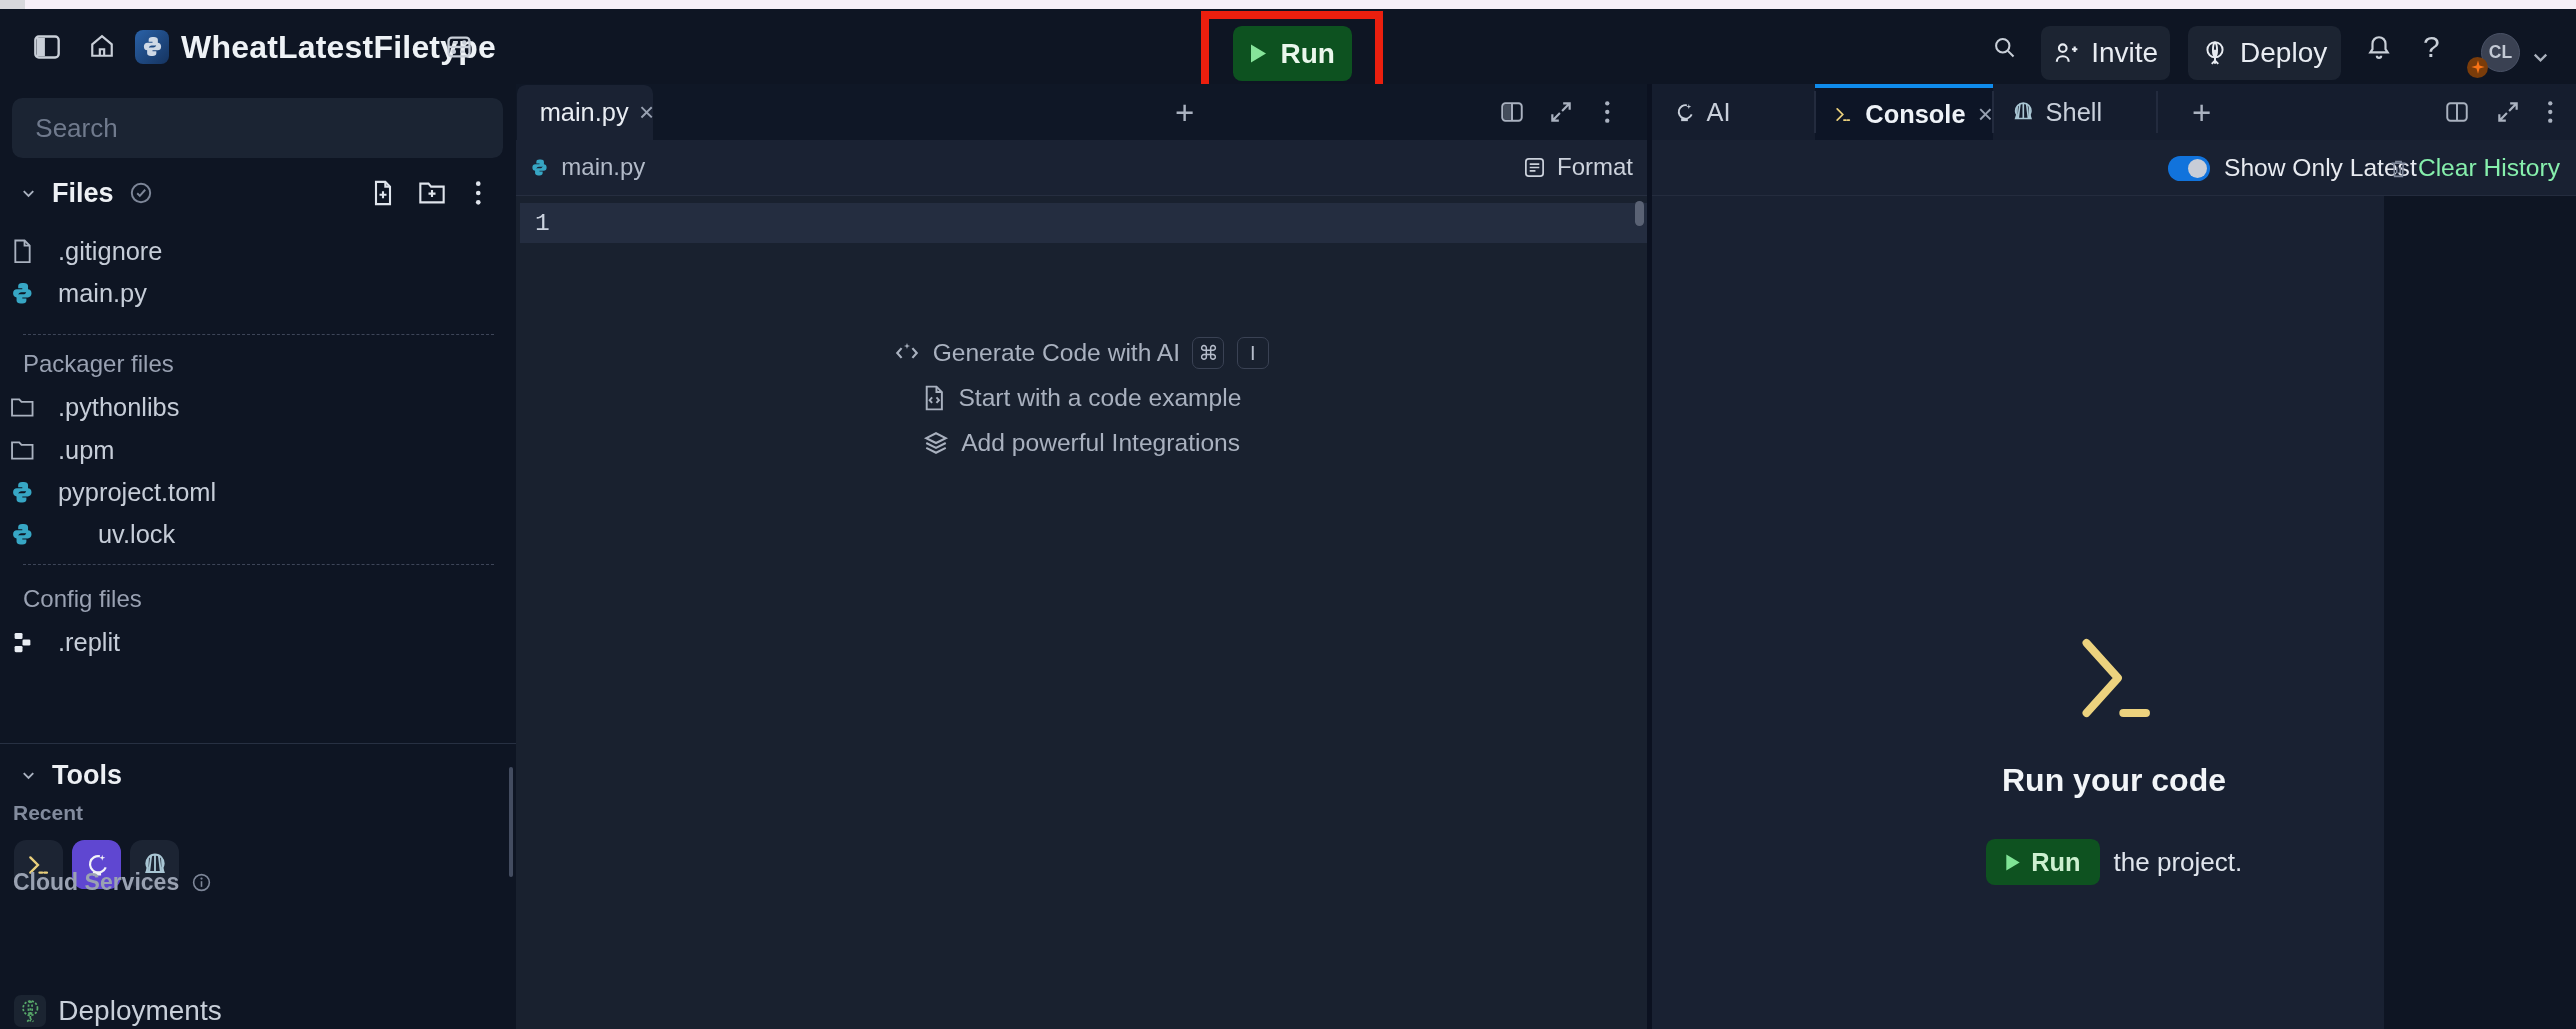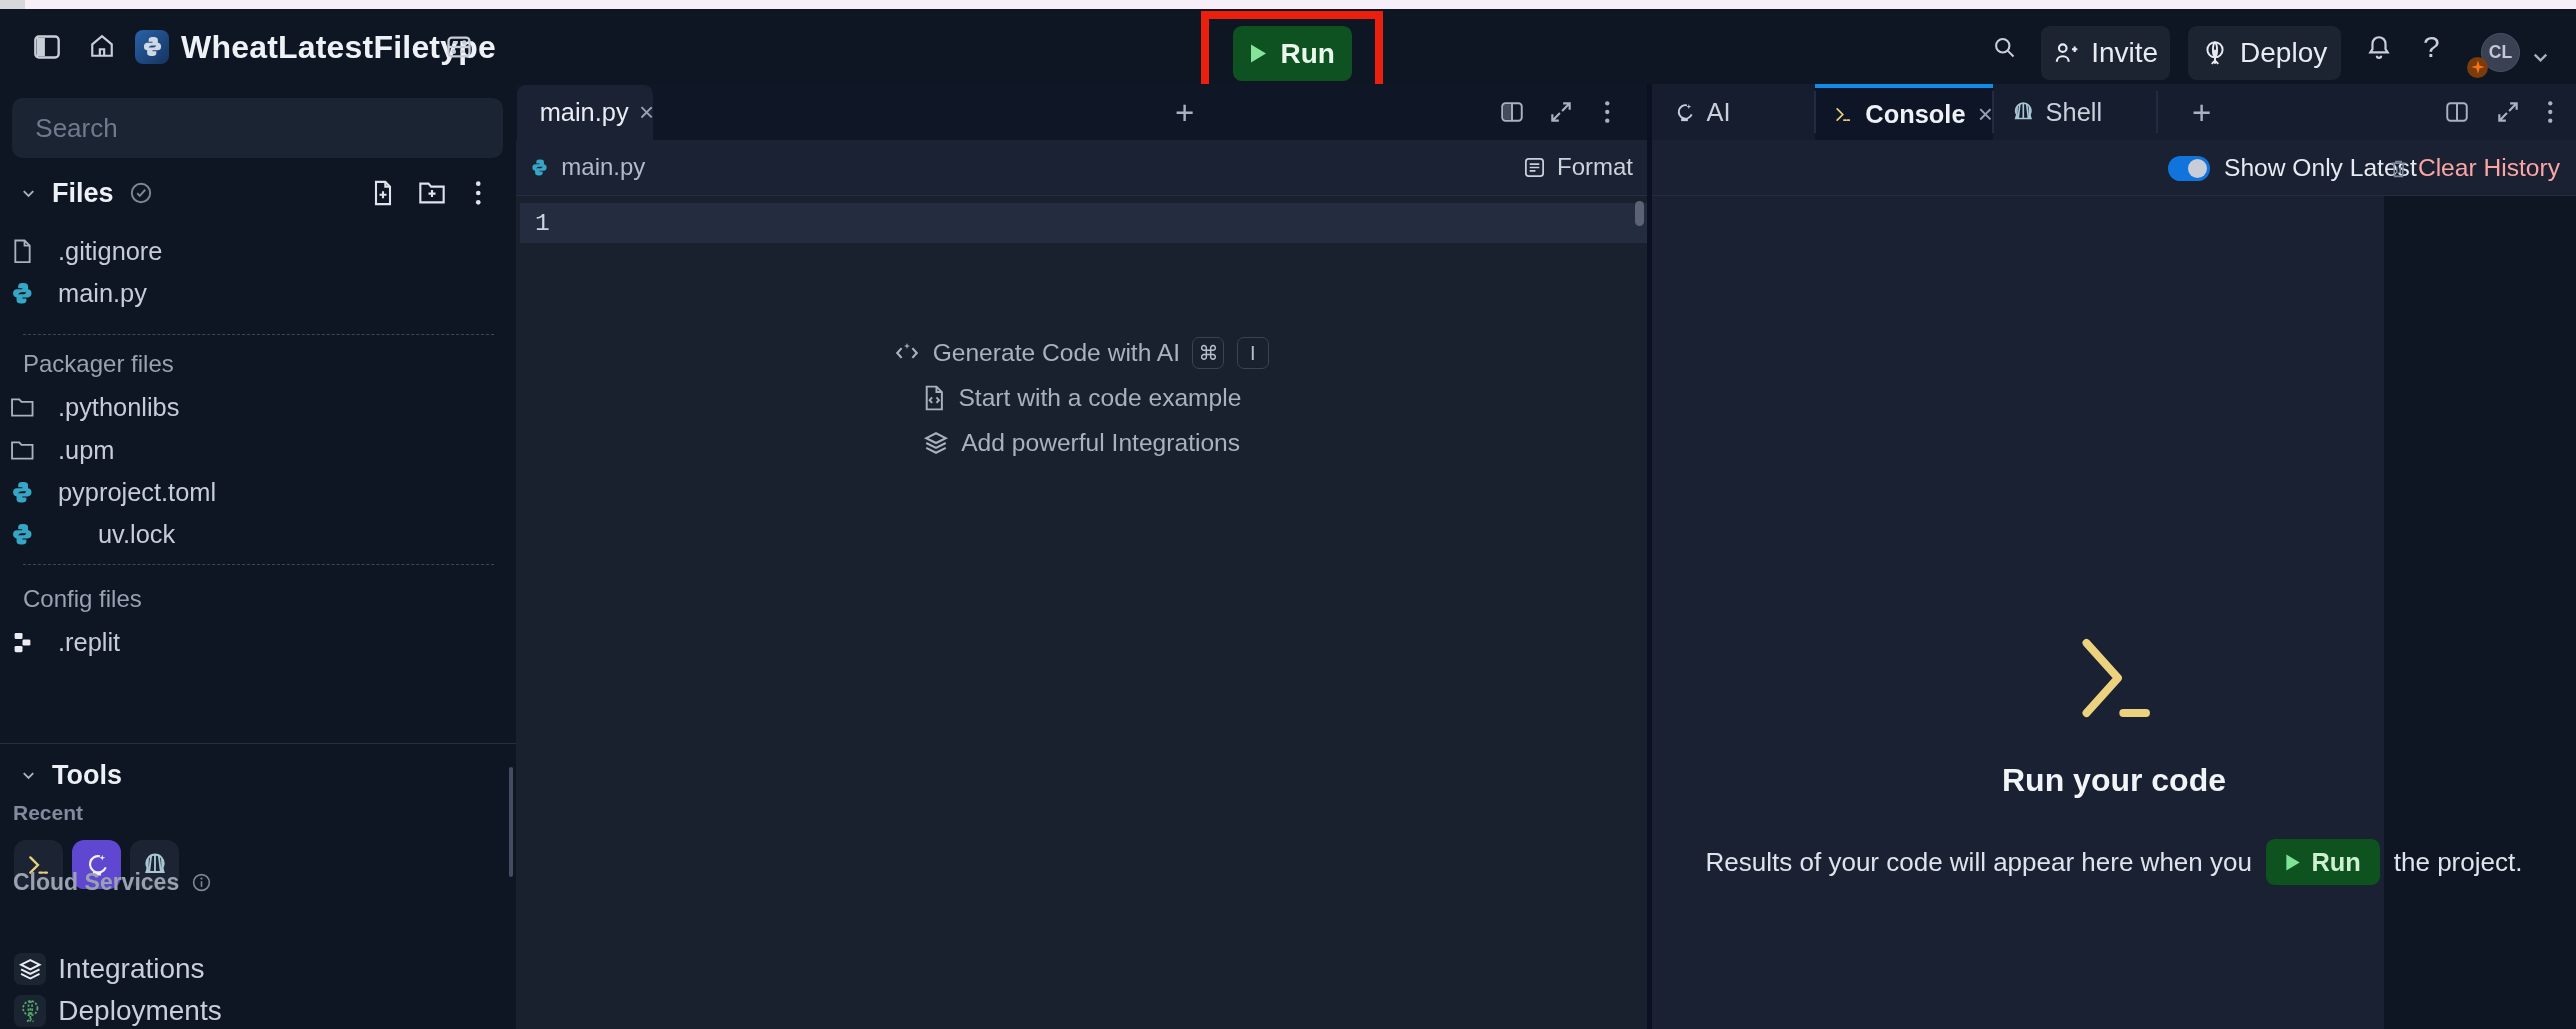--- a/index.html
+++ b/index.html
@@ -68,21 +68,21 @@
   #console-tabrow { left:0; top:0; width:924px; height:56px; background:#151d2e; }
   .ctab { position:absolute; top:0; height:56px; display:flex; align-items:center; gap:10.5px; cursor:pointer; }
   .ctab .clabel { color:#c9d0db; font-size:25.4px; }
   #tab-console { background:#0d1526; border-top:4.4px solid #0f8bec; }
   #tab-console .clabel { color:#eef2f7; font-weight:600; }
   .vsep { position:absolute; top:7px; height:42px; width:1.8px; background:#232b3e; }
   #console-controls { left:0; top:56px; width:924px; height:56px; background:#192132; border-bottom:1.8px solid #242c3e; }
   #toggle { position:absolute; left:516px; top:16px; width:42px; height:24.6px; border-radius:12.3px; background:#1173dc; cursor:pointer; }
   #toggle .knob { position:absolute; right:2.6px; top:2.6px; width:19px; height:19px; border-radius:50%; background:#c8cdd7; }
   #toggle-label { position:absolute; left:572px; top:0; height:56px; display:flex; align-items:center; color:#e7eaf0; font-size:24.6px; }
-  #clear-history { position:absolute; right:16px; top:0; height:56px; display:flex; align-items:center; gap:8.8px; color:#fca5a5; font-size:24.6px; cursor:pointer; }
+  #clear-history { position:absolute; right:16px; top:0; height:56px; display:flex; align-items:center; gap:8.8px; color:#86efac; font-size:24.6px; cursor:pointer; }
   #console-empty { left:0; top:114px; width:924px; height:831px; display:flex; flex-direction:column; align-items:center; }
   #console-empty .big-icon { margin-top:438px; }
   #empty-title { margin-top:42px; color:#f2f5f8; font-size:32px; font-weight:700; }
   #empty-sentence { margin-top:40px; display:flex; align-items:center; gap:14px; color:#dfe4ec; font-size:26px; }
   #inline-run { height:46px; padding:0 19px; background:#0e5220; border-radius:8.8px; display:flex; align-items:center; gap:10.5px; cursor:pointer; }
   #inline-run .lbl { color:#cdf0d0; font-size:25.4px; font-weight:600; }
 </style>
 </head>
 <body>
 
@@ -325,30 +325,20 @@
 
     <div class="abs row" style="left:13px;top:785px;gap:12.3px;">
       <span style="color:#9aa2b2;font-size:23px;font-weight:600;">Cloud Services</span>
       <svg width="21" height="21" viewBox="0 0 24 24" fill="none" stroke="#7d8698" stroke-width="1.8">
           <circle cx="12" cy="12" r="9"></circle>
           <path d="M12 10.5V17"></path>
           <circle cx="12" cy="7.5" r="1.3" fill="#7d8698" stroke="none"></circle>
         </svg>
     </div>
 
-    <div class="tool-row" style="top:864px;">
-      <span class="ticon">
-        <svg width="24.6" height="24.6" viewBox="0 0 24 24" fill="none" stroke="#e9edf3" stroke-width="1.9">
-            <path d="M12 3 21 7.5 12 12 3 7.5z"></path>
-            <path d="M3 12l9 4.5 9-4.5"></path>
-            <path d="M3 16.5 12 21l9-4.5"></path>
-          </svg>
-      </span>
-      <span class="tlabel">Integrations</span>
-    </div>
     <div class="tool-row" style="top:906px;">
       <span class="ticon">
         <svg width="24.6" height="24.6" viewBox="0 0 24 24" fill="none" stroke="#58a86a" stroke-width="1.7" stroke-dasharray="2.2 1.6">
             <circle cx="12" cy="9" r="7"></circle>
             <path d="M12 2c-2.5 2-2.5 12 0 14M12 2c2.5 2 2.5 12 0 14"></path>
             <path d="M12 9v13M9 22l3-3 3 3"></path>
           </svg>
       </span>
       <span class="tlabel">Deployments</span>
     </div>
@@ -504,21 +494,20 @@
       </div>
     </div>
 
     <div class="abs" id="console-empty">
       <svg class="big-icon" width="81" height="84" viewBox="0 0 92 96" fill="none" stroke="#ecd27e" stroke-width="9" stroke-linecap="round" stroke-linejoin="round">
         <path d="M14 8l36 40-36 40"></path>
           <path d="M56 88h26"></path>
       </svg>
       <div id="empty-title">Run your code</div>
       <div id="empty-sentence">
-        <span>Results of your code will appear here when you</span>
         <span id="inline-run">
           <svg width="16" height="19" viewBox="0 0 12 14">
               <path d="M1 1l10 6-10 6z" fill="#7fe395"></path>
             </svg>
           <span class="lbl">Run</span>
         </span>
         <span>the project.</span>
       </div>
     </div>
   </div>

